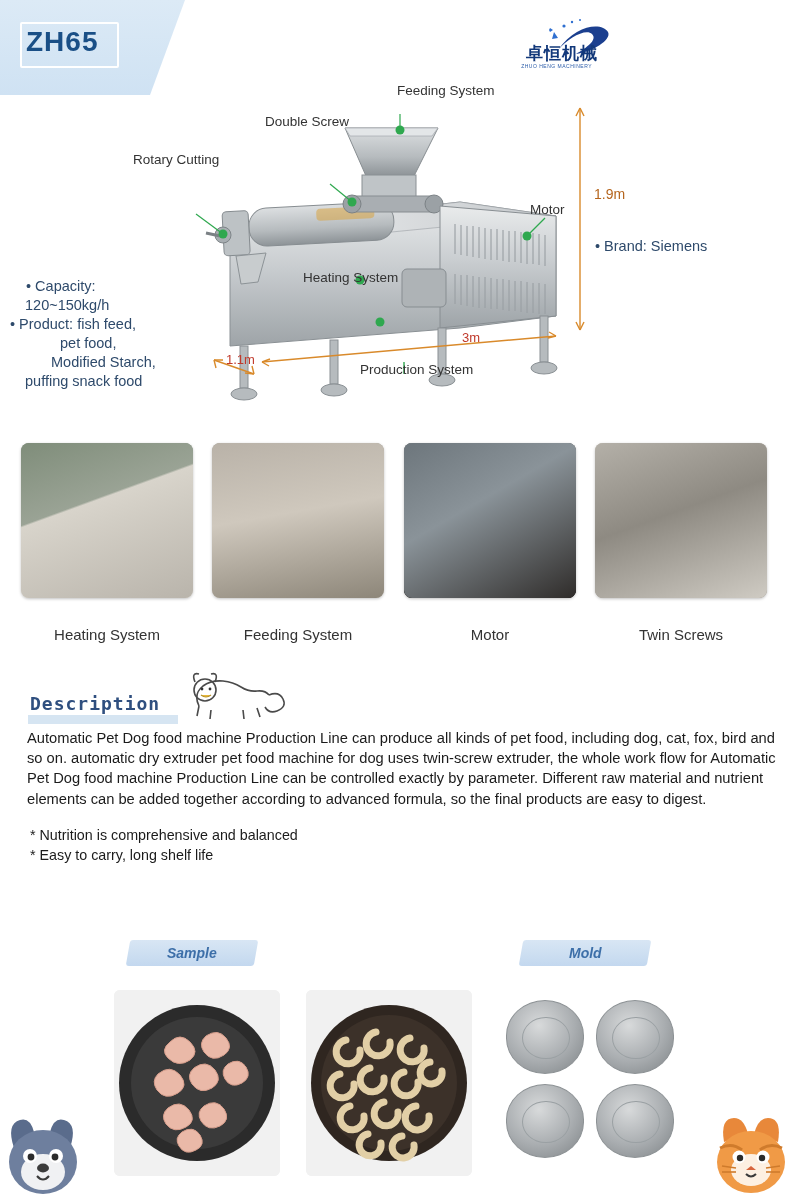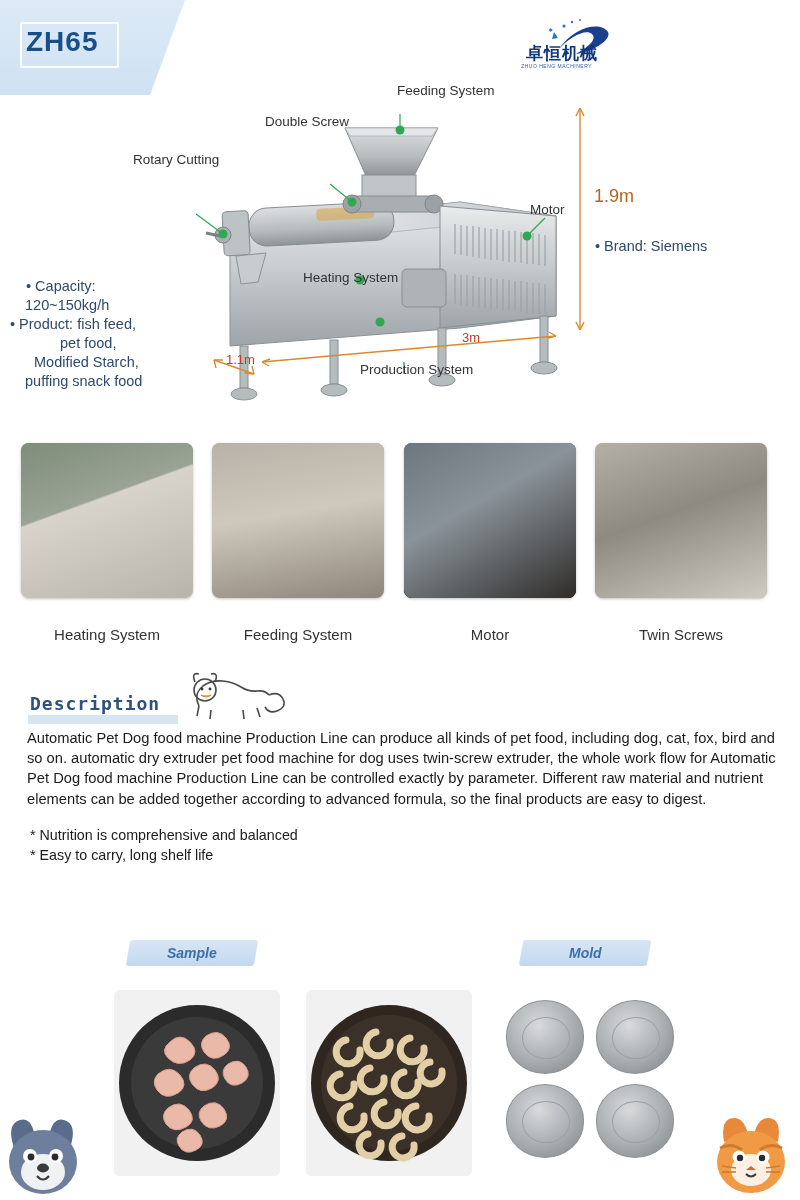--- a/index.html
+++ b/index.html
@@ -30,21 +30,21 @@
     font-size:17px;font-weight:bold;color:#12387a;letter-spacing:1px;
   }
   .logo-en{
     position:absolute;right:40px;top:63px;
     font-size:5px;color:#2a5ba8;letter-spacing:.5px;
   }
   
   .diagram{position:absolute;left:0;top:78px;width:800px;height:320px;}
   .lbl{position:absolute;font-size:13.5px;color:#333;white-space:nowrap;}
   .dim{position:absolute;font-size:13px;color:#c0392b;white-space:nowrap;}
-  .dim-b{position:absolute;font-size:18px;color:#b5651d;white-space:nowrap;}
+  .dim-b{position:absolute;font-size:14px;color:#b5651d;white-space:nowrap;}
   .spec{position:absolute;font-size:14.5px;color:#2e4a6b;white-space:nowrap;}
   
   .gallery{position:absolute;left:0;top:443px;width:800px;height:215px;}
   .gcell{position:absolute;top:0;width:172px;}
   .gimg{
     width:172px;height:155px;border-radius:8px;overflow:hidden;position:relative;
     box-shadow:0 1px 3px rgba(0,0,0,.25);
   }
   .gcap{
     width:172px;text-align:center;margin-top:28px;
@@ -252,21 +252,21 @@
   <div class="dim-b" style="left:594px;top:108px;">1.9m</div>
   <div class="dim" style="left:462px;top:252px;">3m</div>
   <div class="dim" style="left:226px;top:274px;">1.1m</div>
 
   <div class="spec" style="left:595px;top:160px;">• Brand: Siemens</div>
 
   <div class="spec" style="left:26px;top:200px;">• Capacity:</div>
   <div class="spec" style="left:25px;top:219px;">120~150kg/h</div>
   <div class="spec" style="left:10px;top:238px;">• Product: fish feed,</div>
   <div class="spec" style="left:60px;top:257px;">pet food,</div>
-  <div class="spec" style="left:34px;top:276px;">Modified Starch,</div>
+  <div class="spec" style="left:51px;top:276px;">Modified Starch,</div>
   <div class="spec" style="left:25px;top:295px;">puffing snack food</div>
 </div>
 
 <div class="gallery">
 
   <div class="gcell" style="left:21px;">
     <div class="gimg">
       <div class="ph ph1"></div>
       <svg width="172" height="155" viewBox="0 0 172 155">
         <rect x="0" y="0" width="172" height="78" fill="#7d8a79"></rect>

